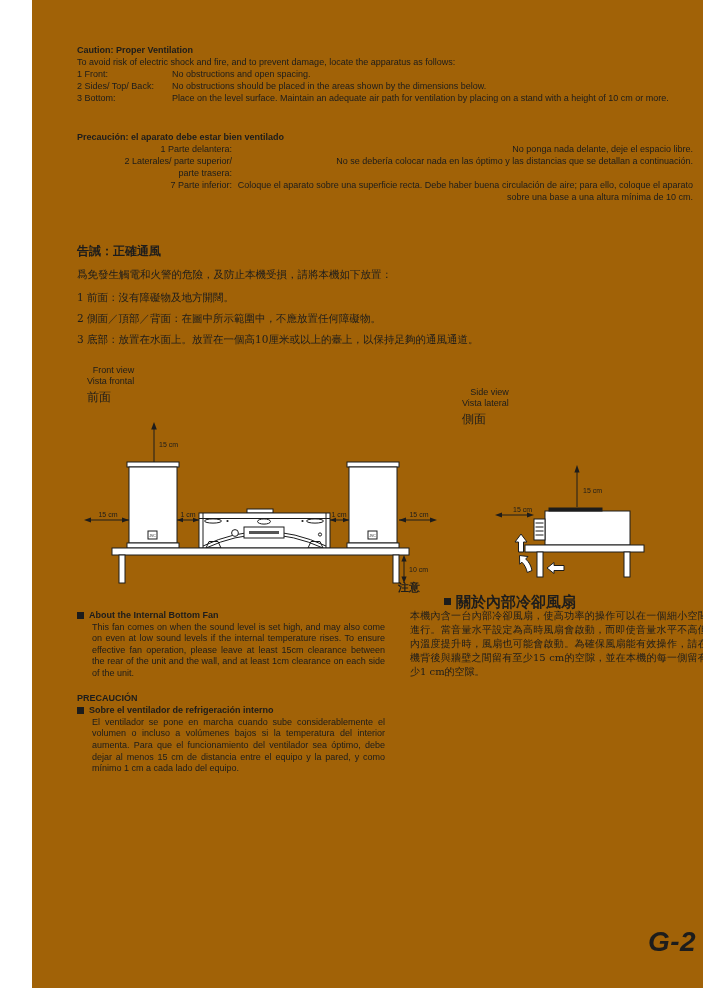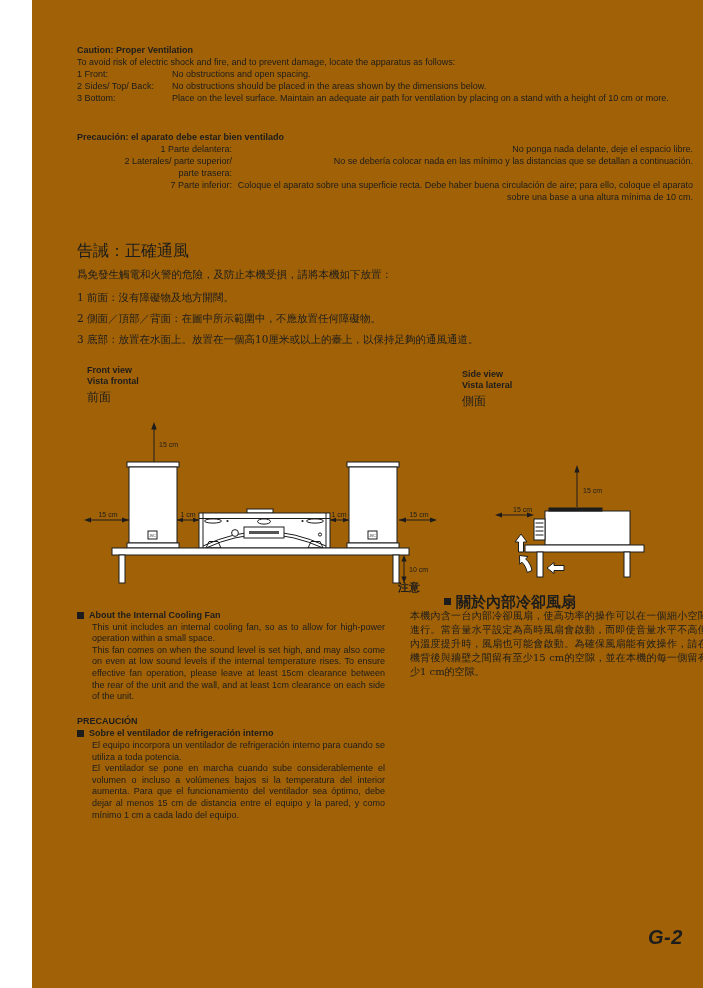--- a/index.html
+++ b/index.html
@@ -13,25 +13,25 @@
   .top-note .intro { margin:0; }
   .grid { display:grid; }
   .grid-en { grid-template-columns:95px 1fr; }
   .grid-es { grid-template-columns:155px 1fr;text-align:right; }
   .lblline { display:block; }
   .lblline2 { display:block; padding-left:5px; }
   .lblline2:empty { display:none; }
 
   .cjk { font-family:"DejaVu Serif", "Liberation Serif", serif; }
   .zh-top { font-size:10.5px; line-height:21px; }
-  .zh-top .zh-title { font-size:16px; font-weight:normal; line-height:14px; margin-bottom:6px; }
+  .zh-top .zh-title { font-size:12px; font-weight:bold; line-height:14px; margin-bottom:6px; }
   .zh-top .zh-intro { margin-bottom:2px; }
 
   
-  .view-head .vh-line { font-size:9px; font-weight:bold; line-height:11px; }
+  .view-head .vh-line { font-size:9px; font-weight:normal; line-height:11px;text-align:right; }
   .view-head .vh-zh { font-size:12px; line-height:15px; margin-top:3px; }
 
   
   .diag line, .diag path { stroke:#1c1c1c; fill:none; stroke-width:1; }
   .diag rect, .diag ellipse, .diag circle { stroke:#1c1c1c; fill:#ffffff; stroke-width:1; }
   .diag .fill { fill:#1c1c1c; stroke:none; }
   .diag .dark { fill:#1c1c1c; stroke:#1c1c1c; }
   .diag .hollow { fill:#ffffff; stroke:#1c1c1c; stroke-linejoin:round; stroke-width:1; }
   .diag text { stroke:none; fill:#1c1c1c; font-size:7px; font-family:"Liberation Sans", sans-serif; }
   .diag text.mid { text-anchor:middle; }
@@ -44,21 +44,21 @@
   .subhead { display:flex; align-items:flex-start; font-weight:bold; }
   .sq { width:7px; height:7px; background:#1c1c1c; margin:2px 5px 0 0; flex:0 0 auto; }
   .note-col p { margin:0; padding-left:15px; text-align:justify; }
   .note-es { margin-top:13px; }
   .note-zh { font-size:10px; line-height:14px; }
   .note-zh h4 { font-size:11px; font-weight:bold; margin:0 0 1px 0; line-height:13px; }
   .note-zh .subhead { font-size:15px;padding-left:46px; }
   .note-zh .sq { margin-top:3px; }
   .note-zh p { margin:0; padding-left:12px; text-align:justify; }
 
-  .page-num { font-size:20px; font-weight:bold; font-style:italic; letter-spacing:0.5px; }
+  .page-num { font-size:28px; font-weight:bold; font-style:italic; letter-spacing:0.5px; }
 </style>
 </head>
 <body>
 
 <div class="page">
 
   <section class="abs top-note" style="left:45px; top:44px; width:616px;">
     <h3>Caution: Proper Ventilation</h3>
     <p class="intro">To avoid risk of electric shock and fire, and to prevent damage, locate the apparatus as follows:</p>
     <div class="grid grid-en">
@@ -81,21 +81,21 @@
     <h3>Precaución: el aparato debe estar bien ventilado</h3>
     <div class="grid grid-es">
       <div>
           <span class="lblline">1 Parte delantera:</span>
         </div>
       <div>No ponga nada delante, deje el espacio libre.</div>
       <div>
           <span class="lblline">2 Laterales/ parte superior/</span>
           <span class="lblline2">parte trasera:</span>
         </div>
-      <div>No se debería colocar nada en las mínimo y las distancias que se detallan a continuación.</div>
+      <div>No se debería colocar nada en las óptimo y las distancias que se detallan a continuación.</div>
       <div>
           <span class="lblline">7 Parte inferior:</span>
         </div>
       <div>Coloque el aparato sobre una superficie recta. Debe haber buena circulación de aire; para ello, coloque el aparato sobre una base a una altura mínima de 10 cm.</div>
     </div>
   </section>
 
   <section class="abs zh-top cjk" style="left:45px; top:244px; width:616px;">
     <div class="zh-title">告誡：正確通風</div>
     <div class="zh-intro">爲免發生觸電和火警的危險，及防止本機受損，請將本機如下放置：</div>
@@ -103,21 +103,21 @@
     <div>2 側面／頂部／背面：在圖中所示範圍中，不應放置任何障礙物。</div>
     <div>3 底部：放置在水面上。放置在一個高10厘米或以上的臺上，以保持足夠的通風通道。</div>
   </section>
 
   <div class="abs view-head" style="left:55px; top:365px;">
     <div class="vh-line">Front view</div>
     <div class="vh-line">Vista frontal</div>
     <div class="vh-zh cjk">前面</div>
   </div>
 
-  <div class="abs view-head" style="left:430px; top:369px;">
+  <div class="abs view-head" style="left:430px; top:387px;">
     <div class="vh-line">Side view</div>
     <div class="vh-line">Vista lateral</div>
     <div class="vh-zh cjk">側面</div>
   </div>
 
   <svg class="abs diag" style="left:50px; top:420px;" width="360" height="170" viewBox="0 0 360 170">
     <g>
       <line x1="72" y1="9" x2="72" y2="42"></line>
       <polygon class="fill" points="72,2 69.2,9.5 74.8,9.5"></polygon>
       <text x="77" y="27">15 cm</text>
@@ -223,32 +223,30 @@
       <polygon class="hollow" points="34,79 28,87 31.5,87 31.5,97 36.5,97 36.5,87 40,87"></polygon>
       <path class="hollow" d="M32.5,100.5 L41,101.5 L38.7,104 C42,107 44,110.5 45,115.5 L40.3,117.5 C39.2,112.8 37.4,109.6 34.9,107.2 L32.7,109.2 Z"></path>
       <polygon class="hollow" points="60,113 67,107.5 67,110.5 77,110.5 77,115.5 67,115.5 67,118.5"></polygon>
     </g>
   </svg>
 
   <div class="abs note-col" style="left:45px; top:610px; width:308px;">
     <div>
       <div class="subhead">
         <span class="sq"></span>
-        <span>About the Internal Cooling Fan</span>
+        <span>About the Internal Bottom Fan</span>
       </div>
-      <p>This unit includes an internal cooling fan, so as to allow for high-power operation within a small space.</p>
       <p>This fan comes on when the sound level is set high, and may also come on even at low sound levels if the internal temperature rises. To ensure effective fan operation, please leave at least 15cm clearance between the rear of the unit and the wall, and at least 1cm clearance on each side of the unit.</p>
     </div>
     <div class="note-es">
       <h4>PRECAUCIÓN</h4>
       <div class="subhead">
         <span class="sq"></span>
         <span>Sobre el ventilador de refrigeración interno</span>
       </div>
-      <p>El equipo incorpora un ventilador de refrigeración interno para cuando se utiliza a toda potencia.</p>
       <p>El ventilador se pone en marcha cuando sube considerablemente el volumen o incluso a volúmenes bajos si la temperatura del interior aumenta. Para que el funcionamiento del ventilador sea óptimo, debe dejar al menos 15 cm de distancia entre el equipo y la pared, y como mínimo 1 cm a cada lado del equipo.</p>
     </div>
   </div>
 
   <div class="abs note-zh cjk" style="left:366px; top:581px; width:320px;">
     <h4>注意</h4>
     <div class="subhead">
       <span class="sq"></span>
       <span>關於內部冷卻風扇</span>
     </div>

